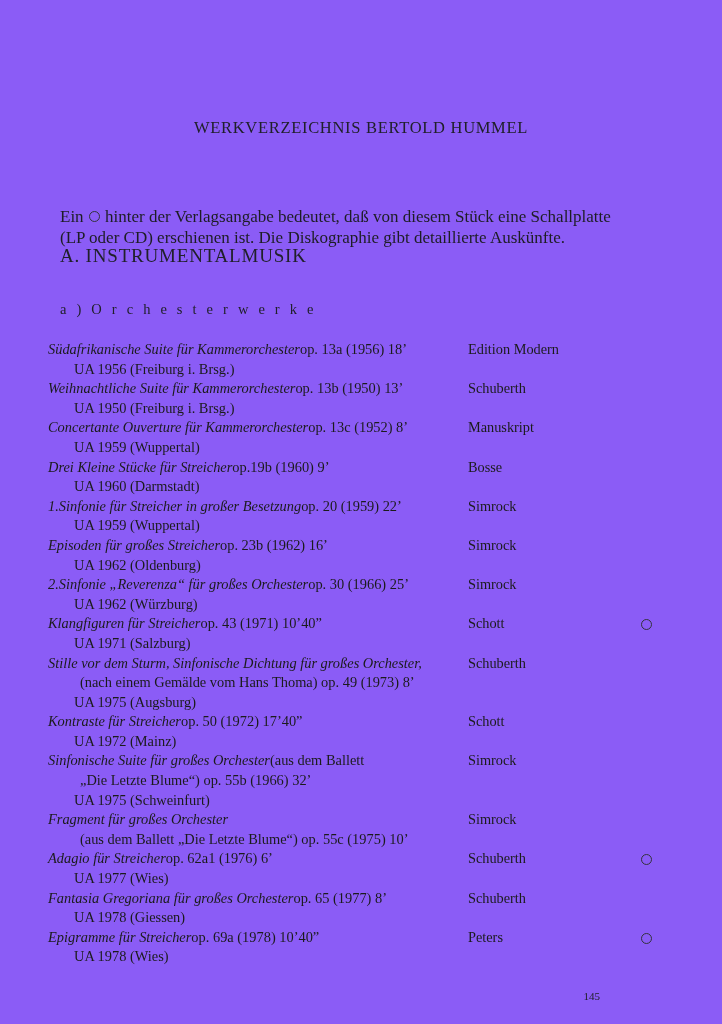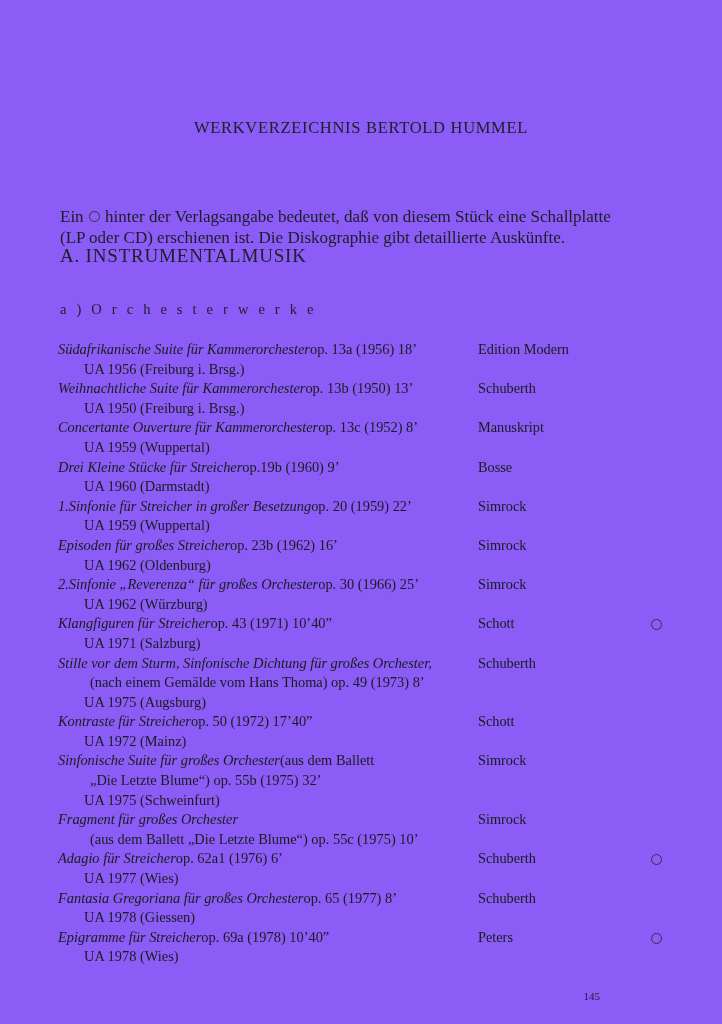--- a/index.html
+++ b/index.html
@@ -81,21 +81,21 @@
     left: 60px;
     top: 301px;
     font-size: 14.5px;
     letter-spacing: 3.2px;
     color: #20202a;
   }
 
   
   .works {
     position: absolute;
-    left: 58px;
+    left: 48px;
     top: 340px;
     width: 600px;
   }
   .work {
     position: relative;
     width: 100%;
   }
   .wline {
     position: relative;
     height: 19.6px;
@@ -196,21 +196,21 @@
         <div class="wline"><span class="txt wtitle">Stille vor dem Sturm, Sinfonische Dichtung für großes Orchester,</span><span class="pub"><span>Schuberth</span></span></div>
         <div class="wline cont">(nach einem Gemälde vom Hans Thoma) op. 49 (1973) 8’</div>
         <div class="wline ua">UA 1975 (Augsburg)</div>
       </div>
       <div class="work">
         <div class="wline"><span class="txt wtitle">Kontraste für Streicher</span><span class="txt wrest"> op. 50 (1972) 17’40”</span><span class="pub"><span>Schott</span></span></div>
         <div class="wline ua">UA 1972 (Mainz)</div>
       </div>
       <div class="work">
         <div class="wline"><span class="txt wtitle">Sinfonische Suite für großes Orchester</span><span class="txt wrest"> (aus dem Ballett</span><span class="pub"><span>Simrock</span></span></div>
-        <div class="wline cont">„Die Letzte Blume“) op. 55b (1975) 32’</div>
+        <div class="wline cont">„Die Letzte Blume“) op. 55b (1966) 32’</div>
         <div class="wline ua">UA 1975 (Schweinfurt)</div>
       </div>
       <div class="work">
         <div class="wline"><span class="txt wtitle">Fragment für großes Orchester</span><span class="pub"><span>Simrock</span></span></div>
         <div class="wline cont">(aus dem Ballett „Die Letzte Blume“) op. 55c (1975) 10’</div>
       </div>
       <div class="work">
         <div class="wline"><span class="txt wtitle">Adagio für Streicher</span><span class="txt wrest"> op. 62a1 (1976) 6’</span><span class="pub has-disc"><span>Schuberth</span><span class="disc"></span></span></div>
         <div class="wline ua">UA 1977 (Wies)</div>
       </div>

